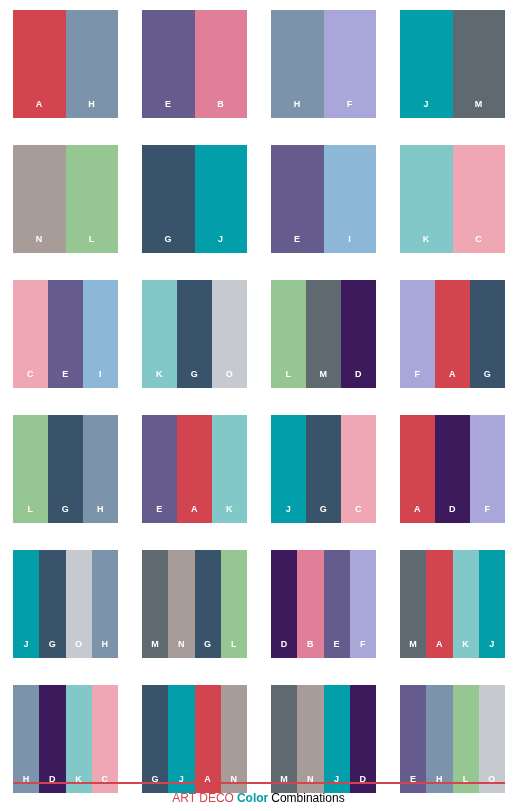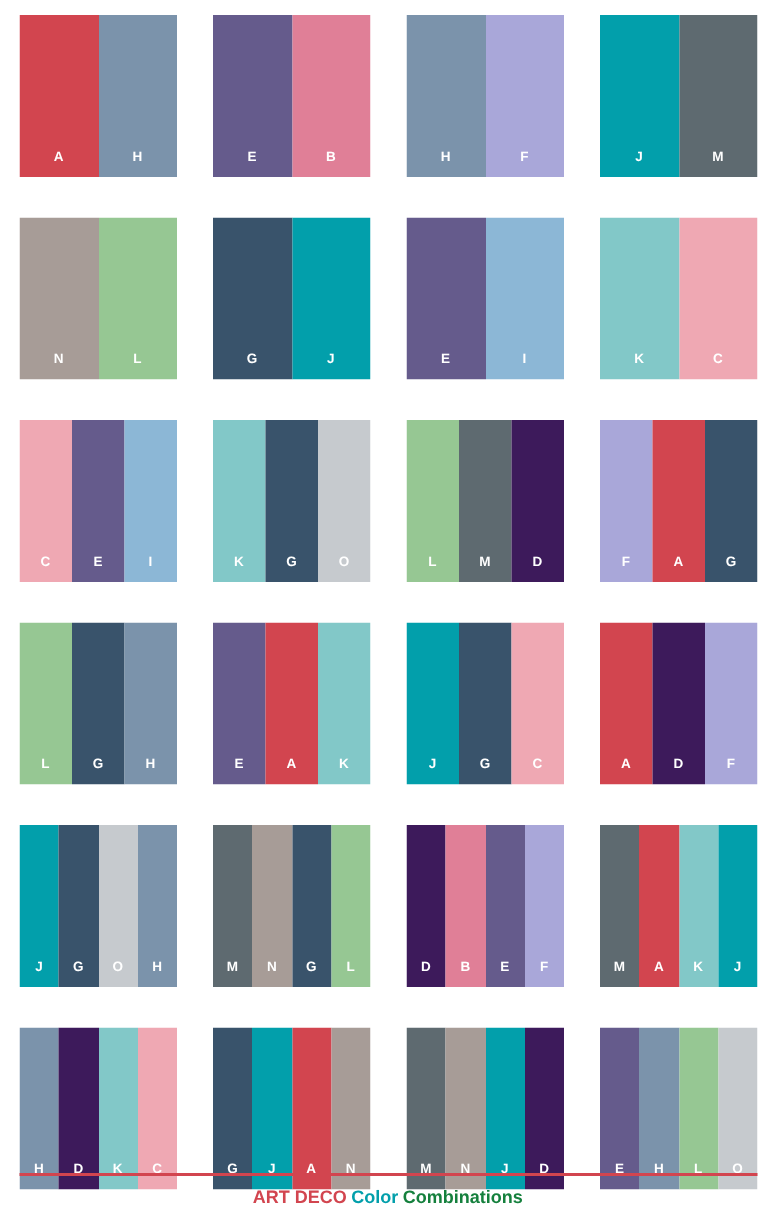--- a/index.html
+++ b/index.html
@@ -79,23 +79,23 @@
     left: 0;
     top: 20px;
     width: 517px;
     text-align: center;
     font-family: "Liberation Sans", sans-serif;
     font-size: 12px;
     line-height: 16px;
     white-space: nowrap;
   }
 
-  .cap-deco { color: #d2454f; font-weight: bold; }
+  .cap-deco { color: #d2454f; font-weight: normal; }
   .cap-color { color: #029fab; font-weight: bold; }
-  .cap-comb { color: #15803d; font-weight: bold; }
+  .cap-comb { color: #000000; font-weight: normal; }
   .cap-sp { display: inline-block; width: 3px; }
 </style>
 </head>
 <body>
 
 <div id="palette-grid">
     <div class="swatch">
       <div class="band" style="background: rgb(210, 69, 79);">
         <span class="band-label">A</span>
       </div>

